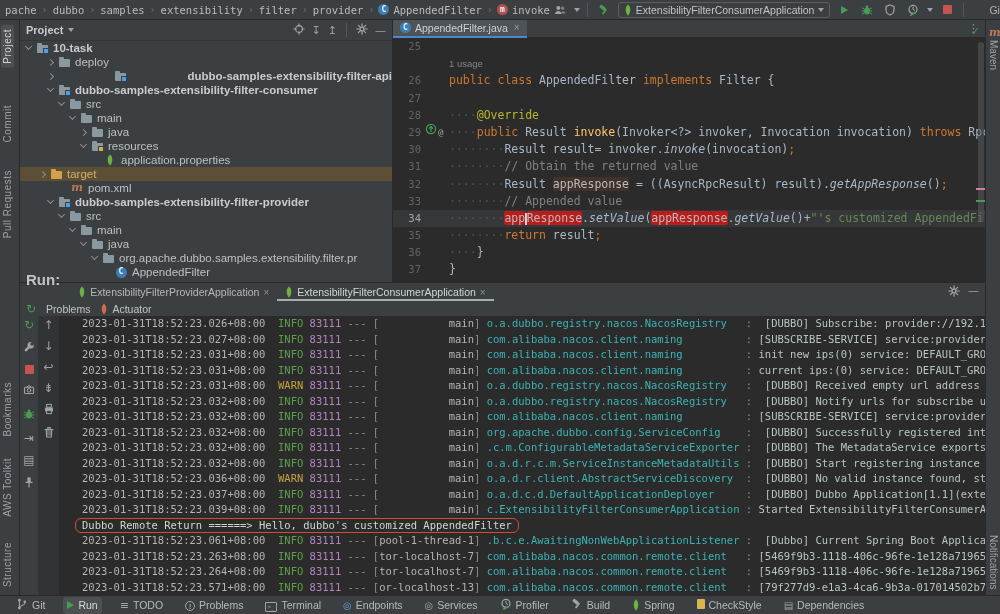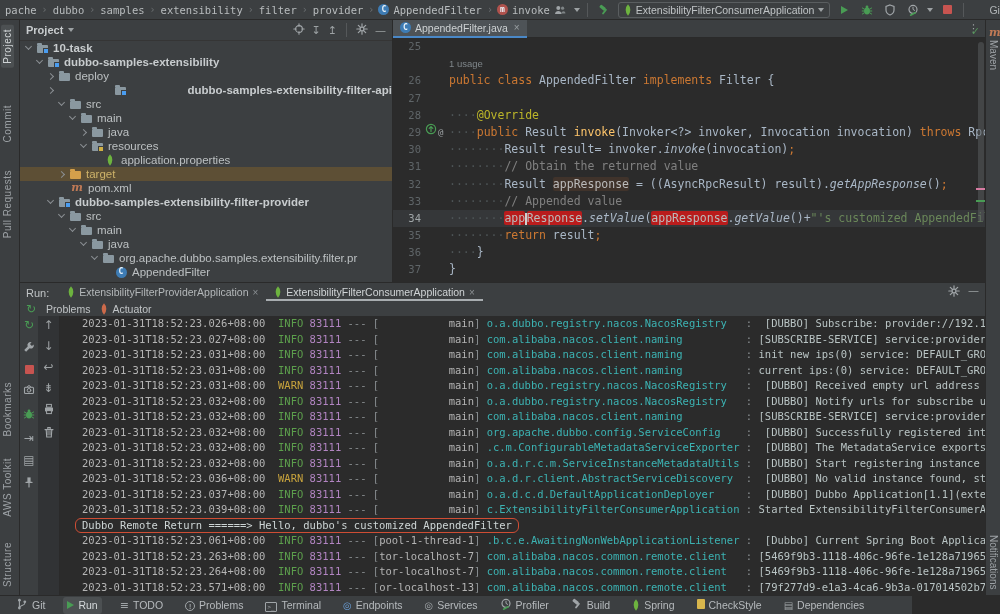--- a/index.html
+++ b/index.html
@@ -84,41 +84,41 @@
   .ws{color:#4d5456}
   .caretbar{display:inline-block;width:1.5px;height:12px;background:#d0d0d0;vertical-align:text-bottom}
   .insp-check{position:absolute;right:5px;top:5px;color:#549159;font-size:11px}
   .scrollthumb{position:absolute;right:1px;top:22px;width:6px;height:180px;background:#585b5d;opacity:.55;border-radius:3px}
   .mark-pink{position:absolute;right:0;top:168px;width:9px;height:2px;background:#d77ba2}
   .mark-green{position:absolute;right:0;top:180px;width:9px;height:2px;background:#499c54}
 
   
   .runpanel{position:absolute;left:20px;top:282px;width:965px;height:313px;background:#3c3f41;border-top:1px solid #2a2a2a}
   .rhead{height:18px;display:flex;align-items:flex-end;padding:0 6px;position:relative}
-  .rlabel{font-size:11px;font-weight:normal;color:#c0c4c6;margin:0 10px 2px 0}
+  .rlabel{font-size:15px;font-weight:bold;color:#c0c4c6;margin:0 10px 13px 0}
   .rtab{display:flex;align-items:center;gap:4px;font-size:10.5px;color:#b4b8ba;padding:0 8px 3px 8px;position:relative}
   .rtab.active{border-bottom:2px solid #a8adb0;padding-bottom:1px;color:#d0d4d6}
   .rtab .x{color:#8a8f92;font-size:10px}
   .rtools{position:absolute;right:6px;top:2px;display:flex;gap:8px;color:#9da2a4}
   .subtabs{height:15px;display:flex;align-items:center;gap:10px;padding-left:4px;font-size:10.5px;color:#c0c4c6}
   .subtab{display:flex;align-items:center;gap:4px}
   .log{position:absolute;left:40px;top:33px;right:0;bottom:0;background:#2b2b2b;overflow:hidden;
     font-family:"DejaVu Sans Mono",monospace;font-size:10.5px}
   .crow{height:15.5px;line-height:15.5px;white-space:pre;padding-left:22px;color:#bcbcbc}
   .lv-info{color:#5c9e4c}.lv-warn{color:#c9a43d}
   .c-ts{color:#b4b4b4}.c-pid{color:#b285c2}.c-dim{color:#8a8f92}.c-log{color:#3cb3b3}.c-msg{color:#b9c4c4}
   .hlbox{display:inline-block;border:1.6px solid #cf4d34;border-radius:6px;padding:0 6px;margin-left:-7px;
     height:15px;line-height:13px;color:#cdd5d5}
   .rcolA{position:absolute;left:0;top:33px;width:18px;bottom:0;background:#3c3f41;display:flex;flex-direction:column;align-items:center;padding-top:3px;gap:10px}
   .rcolB{position:absolute;left:18px;top:33px;width:22px;bottom:0;background:#313335;border-right:1px solid #2a2a2a;
     display:flex;flex-direction:column;align-items:center;padding-top:3px;gap:9px;color:#9da2a4}
   .rcolB .glyph,.rcolA .glyph{font-size:12px}
 
   
-  .statusbar{position:absolute;left:0;top:595px;width:912px;height:19px;background:#3c3f41;border-top:1px solid #2a2a2a;
+  .statusbar{position:absolute;left:0;top:595px;width:1000px;height:19px;background:#3c3f41;border-top:1px solid #2a2a2a;
     display:flex;align-items:center;gap:14px;padding:0 12px;font-size:10.5px;color:#b6babd}
   .sitem{display:flex;align-items:center;gap:4px;height:17px;padding:0 4px;border-radius:3px}
   .sitem.active{background:#4c5052;color:#d5d9db}
   .glyph{font-family:"DejaVu Sans",sans-serif;line-height:1}
   .g-green{color:#499c54}.g-blue{color:#3592c4}.g-gray{color:#a0a5a8}
   .playtri{display:inline-block;width:0;height:0;border-top:4px solid transparent;border-bottom:4px solid transparent;border-left:7px solid #499c54}
   .stopsq{display:inline-block;width:9px;height:9px;background:#c75450;border-radius:1px}
   .probicon{display:inline-flex;align-items:center;justify-content:center;width:10px;height:10px;border-radius:50%;
     border:1px solid #a0a5a8;font-size:7px;color:#a0a5a8;font-weight:bold}
   .termicon{display:inline-flex;align-items:flex-start;width:12px;height:10px;border:1px solid #a0a5a8;border-radius:1px;
@@ -246,41 +246,41 @@
       </span>
     </div>
     <div class="tree" id="tree">
         <div class="trow" style="padding-left: 6px;">
           <span class="chev cd"></span>
           <span class="tico">
             <span class="cssfolder badge-blue"></span>
           </span>
           <span class="tlabel bold">10-task</span>
         </div>
-        <div class="trow" style="padding-left: 17px;">
-          <span class="chev cd"></span>
-          <span class="tico">
-            <span class="cssfolder badge-blue"></span>
-          </span>
-          <span class="tlabel bold">dubbo-samples-extensibility</span>
-        </div>
         <div class="trow" style="padding-left: 28px;">
           <span class="chev cr"></span>
           <span class="tico">
             <span class="cssfolder"></span>
           </span>
           <span class="tlabel">deploy</span>
         </div>
         <div class="trow" style="padding-left: 28px; justify-content: space-between;">
           <span class="chev cr"></span>
           <span class="tico">
             <span class="cssfolder badge-blue"></span>
           </span>
           <span class="tlabel bold">dubbo-samples-extensibility-filter-api</span>
         </div>
+        <div class="trow" style="padding-left: 28px;">
+          <span class="chev cd"></span>
+          <span class="tico">
+            <span class="cssfolder badge-blue"></span>
+          </span>
+          <span class="tlabel bold">dubbo-samples-extensibility-filter-consumer</span>
+        </div>
         <div class="trow" style="padding-left: 39px;">
           <span class="chev cd"></span>
           <span class="tico">
             <span class="cssfolder"></span>
           </span>
           <span class="tlabel">src</span>
         </div>
         <div class="trow" style="padding-left: 50px;">
           <span class="chev cd"></span>
           <span class="tico">
@@ -302,21 +302,21 @@
           </span>
           <span class="tlabel">resources</span>
         </div>
         <div class="trow" style="padding-left: 72px;">
           <span class="chevsp"></span>
           <span class="tico">
             <span class="cssleaf small"></span>
           </span>
           <span class="tlabel">application.properties</span>
         </div>
-        <div class="trow sel" style="padding-left: 39px;">
+        <div class="trow sel" style="padding-left: 20px;">
           <span class="chev cr"></span>
           <span class="tico">
             <span class="cssfolder f-orange"></span>
           </span>
           <span class="tlabel">target</span>
         </div>
         <div class="trow" style="padding-left: 39px;">
           <span class="chevsp"></span>
           <span class="tico">
             <span class="mvn">m</span>

